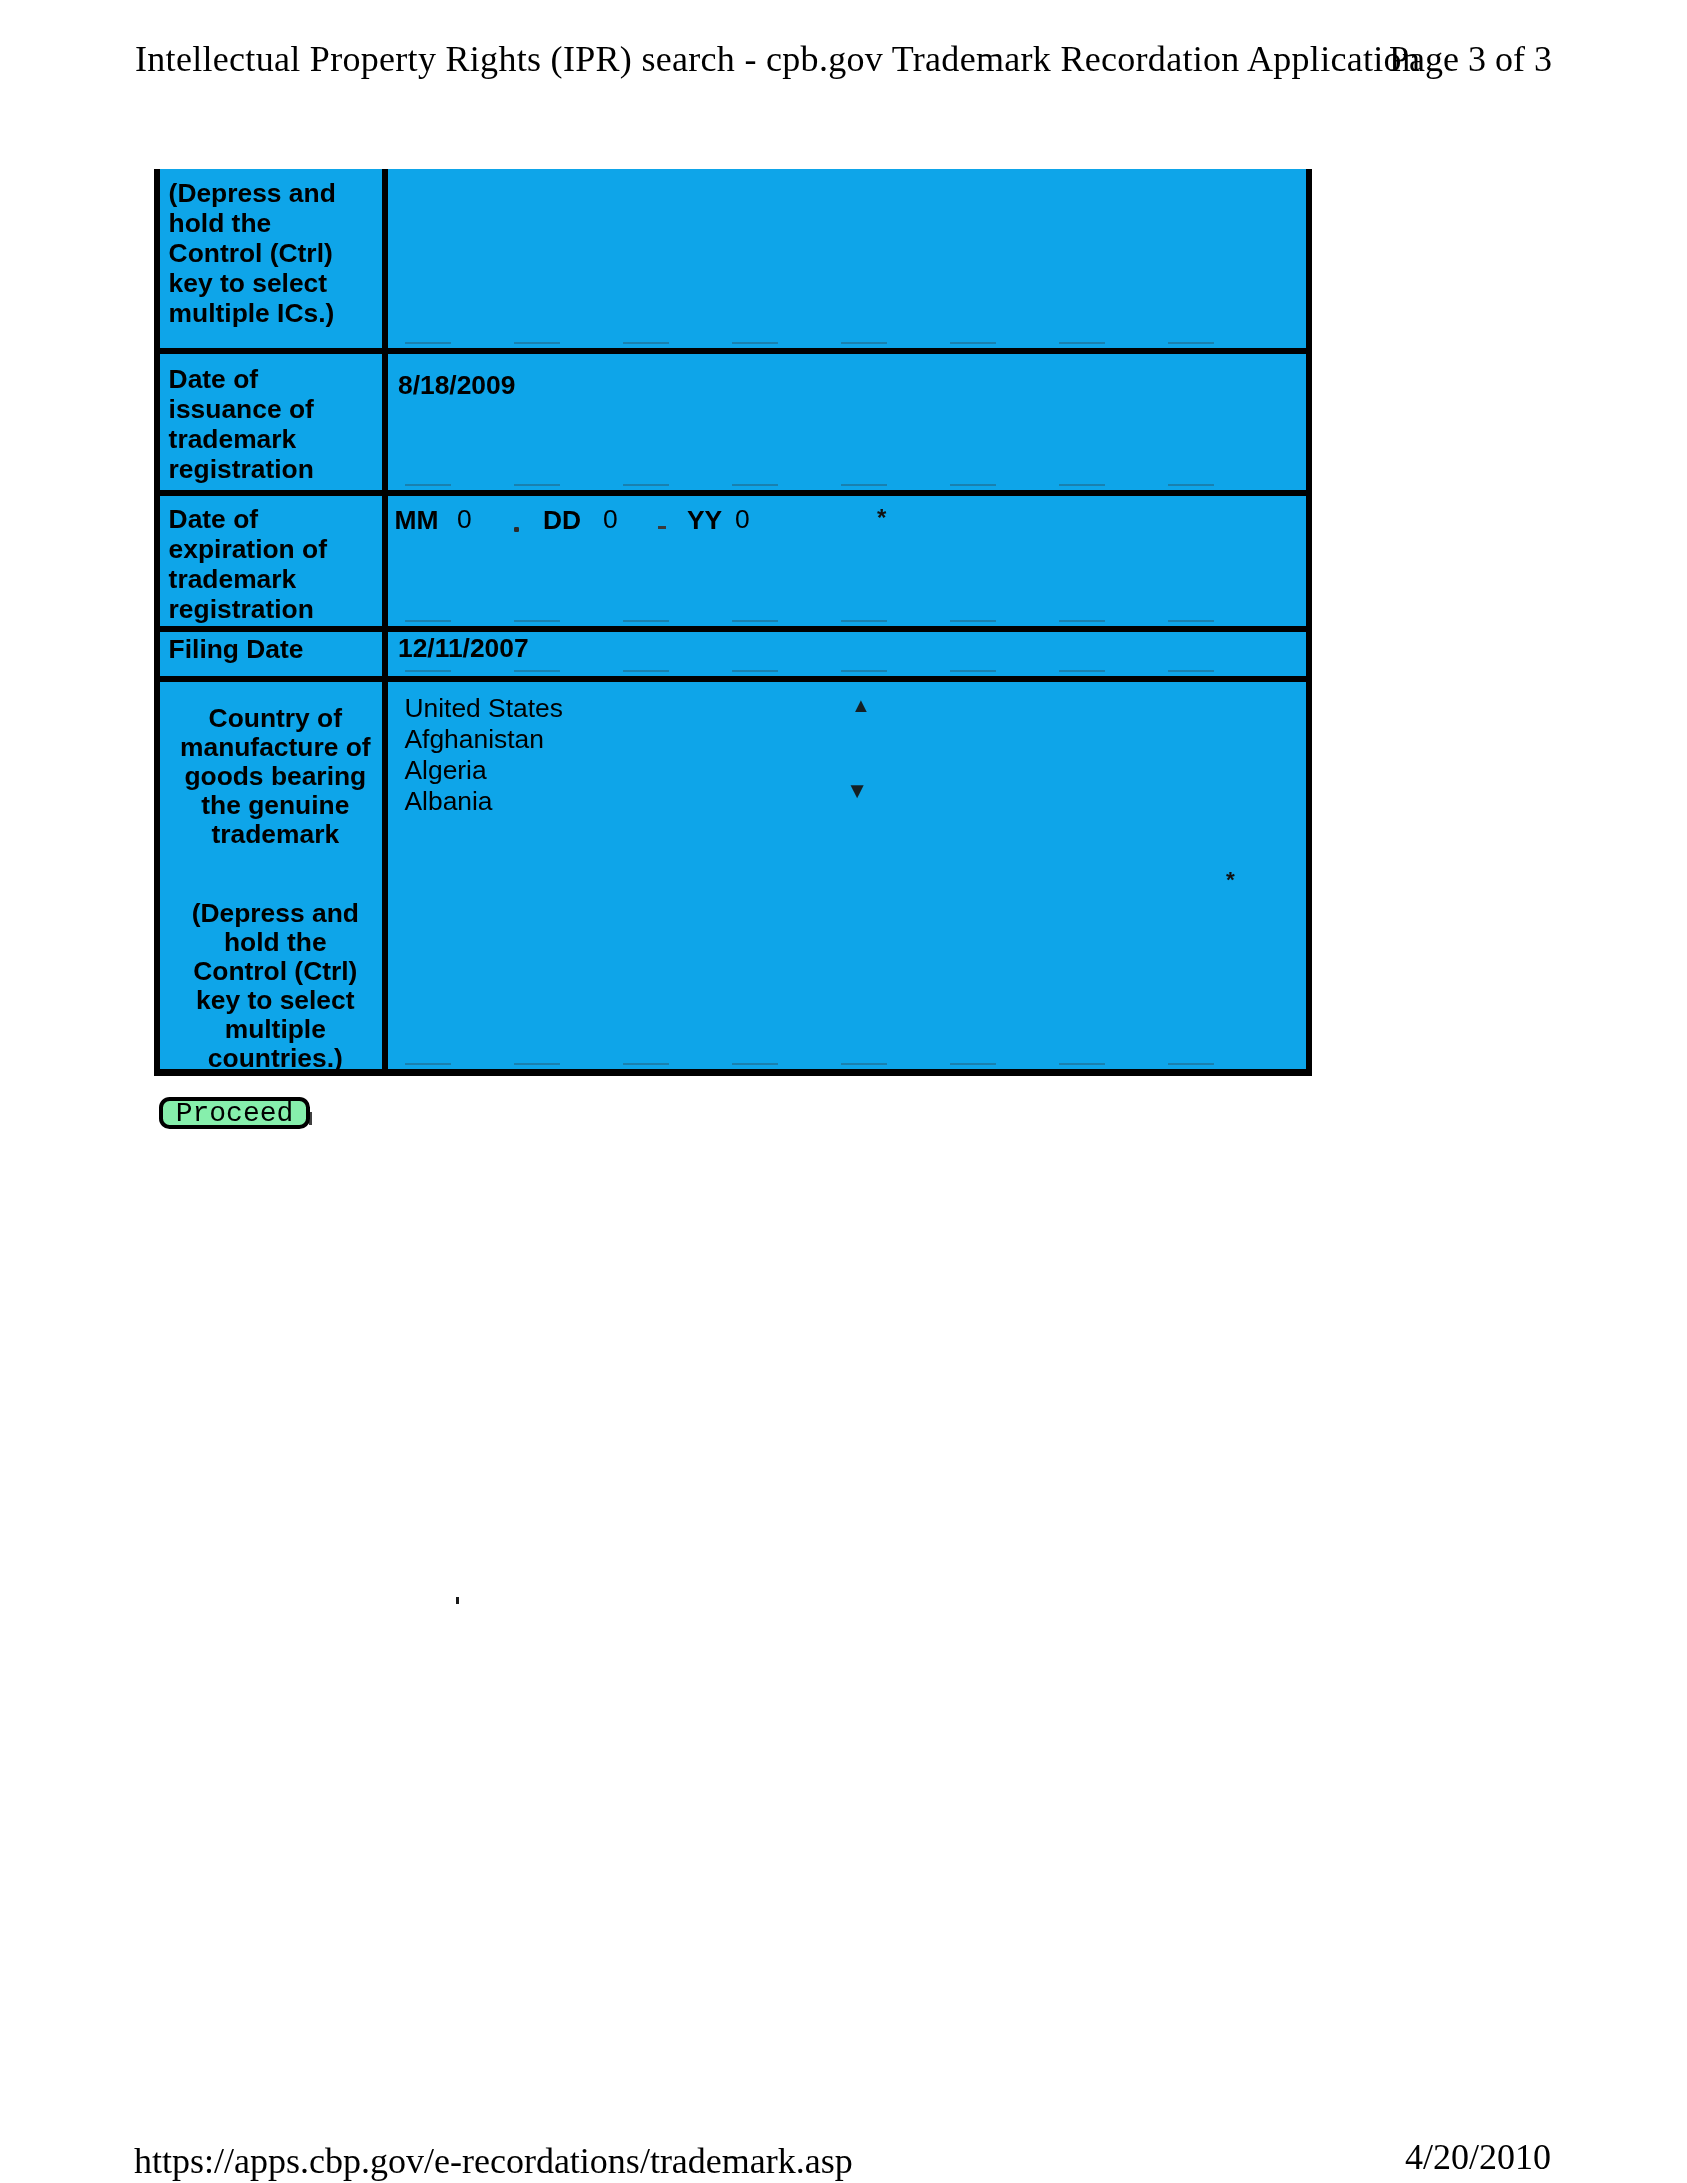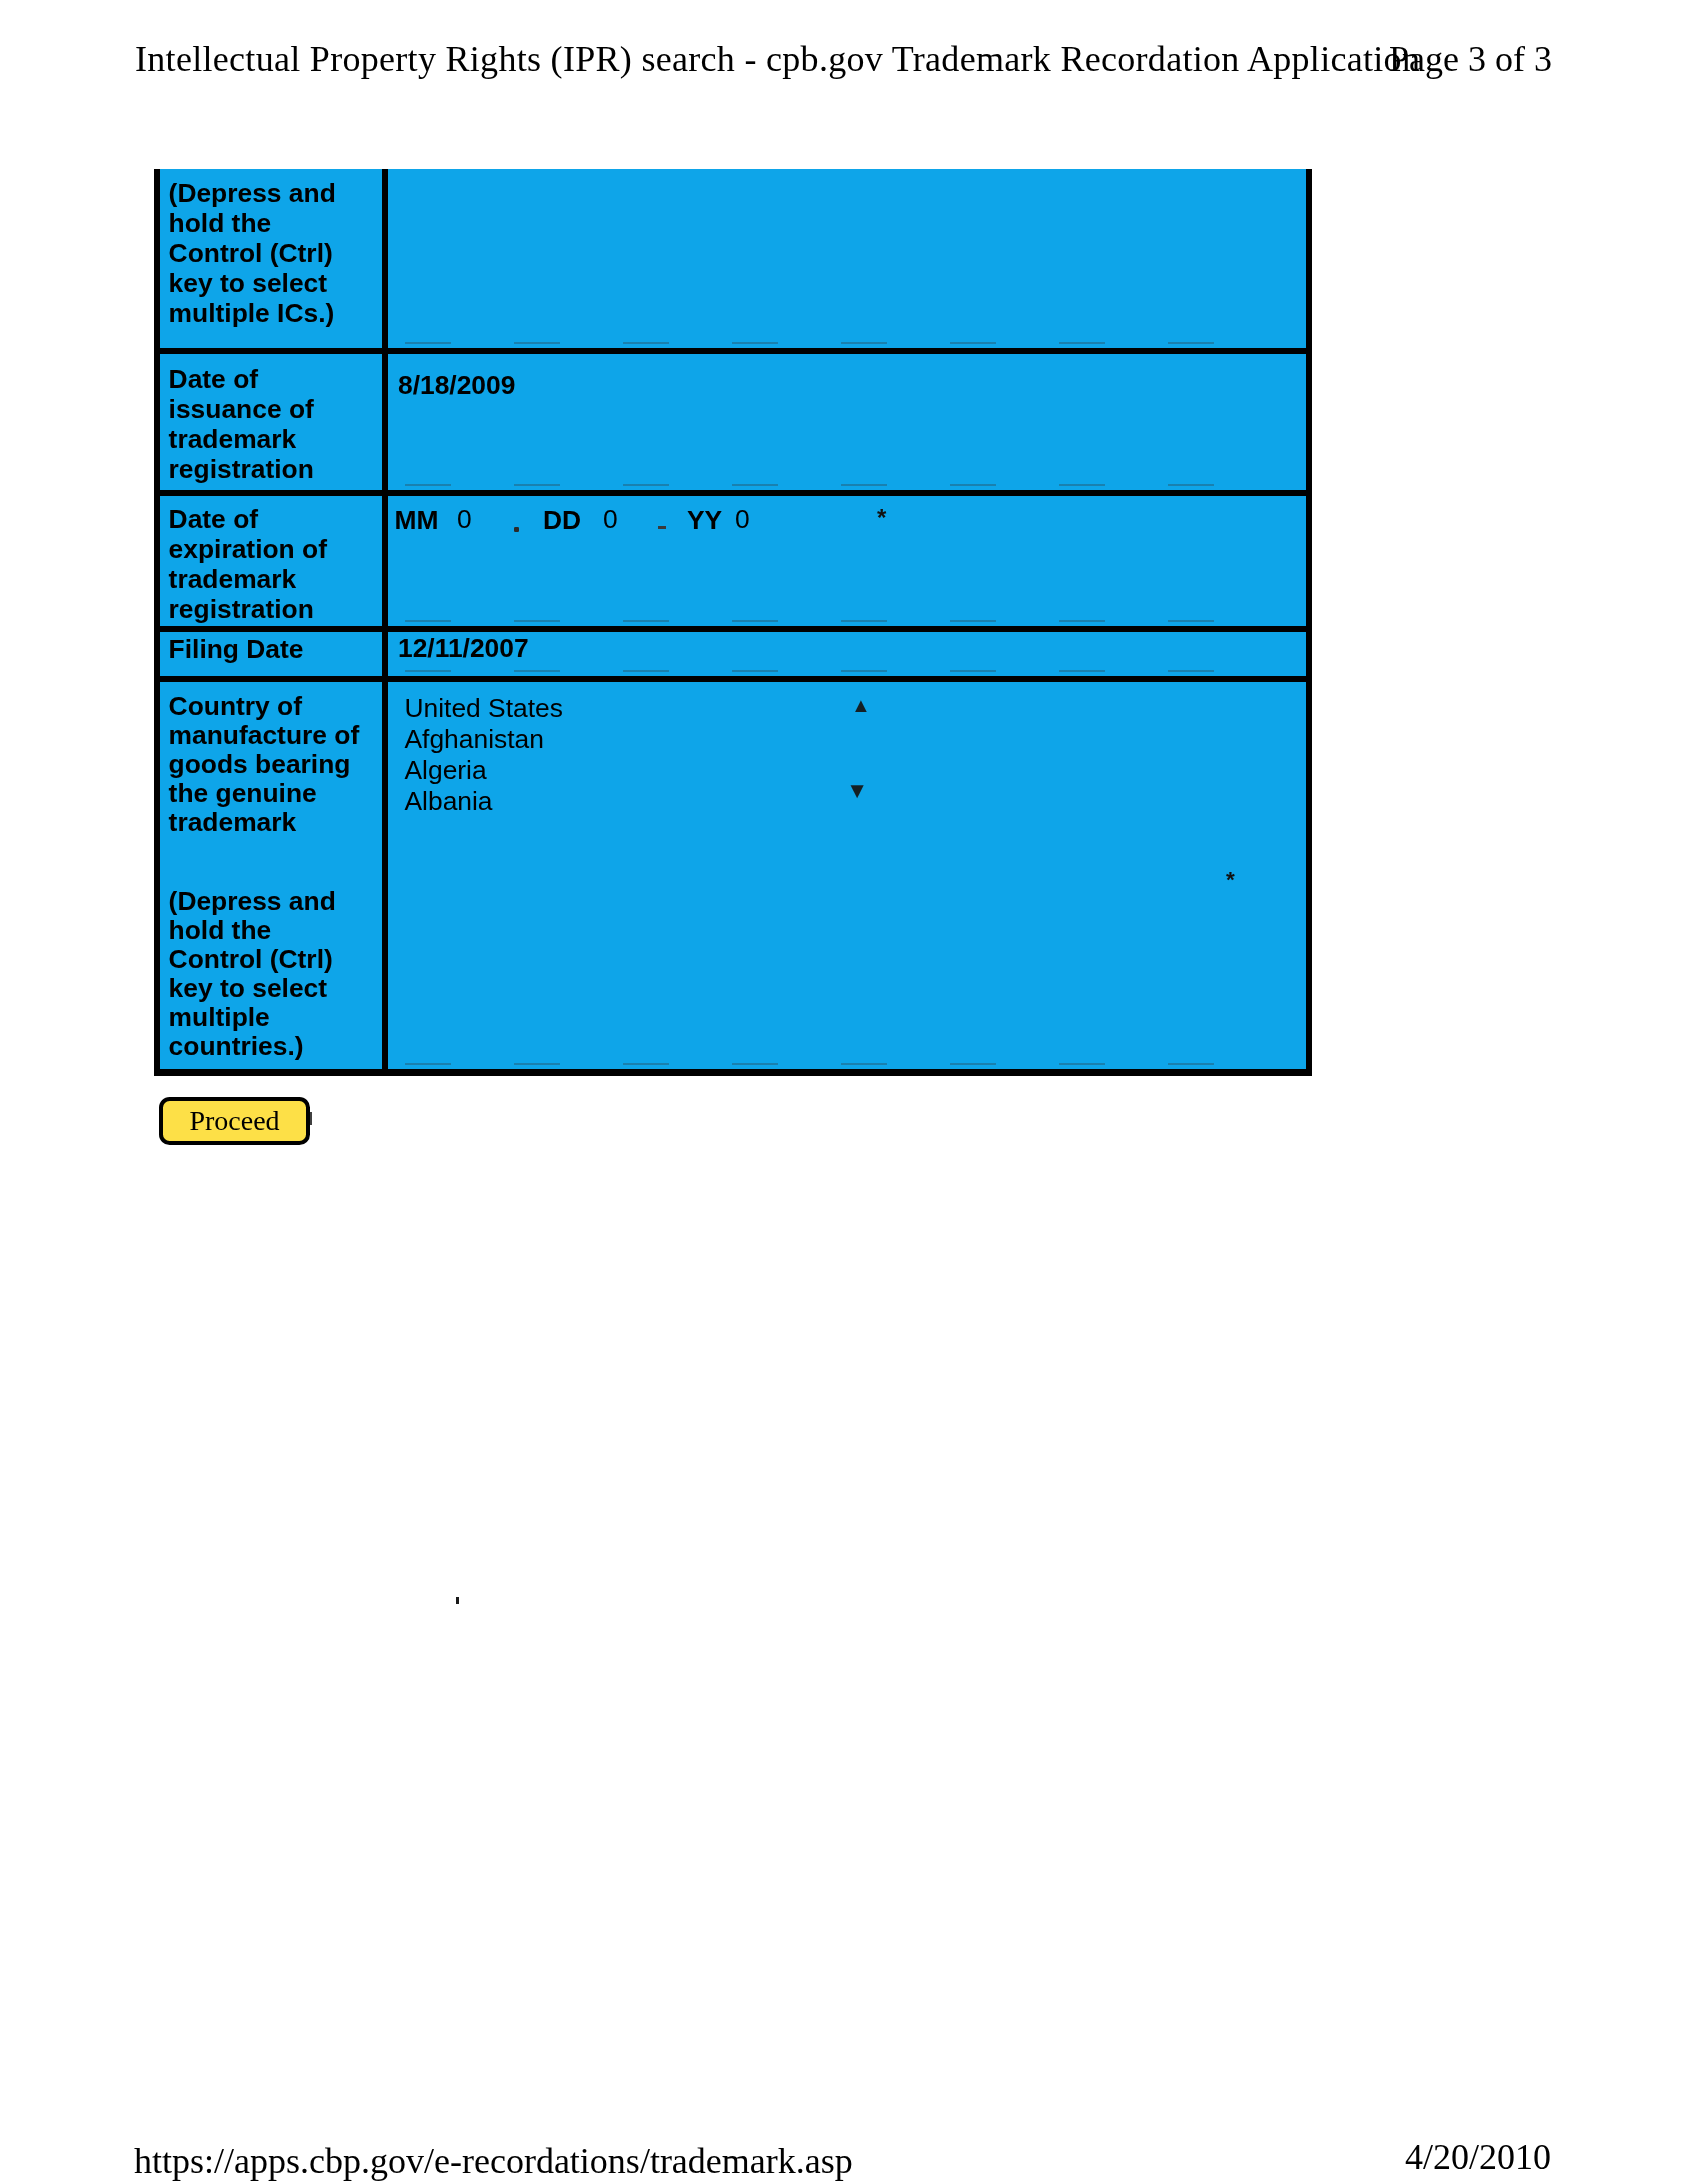--- a/index.html
+++ b/index.html
@@ -37,21 +37,21 @@
   .lbl{
     width:228px;box-sizing:border-box;flex:none;
     border-right:6.6px solid #000;
     padding-left:8.6px;
     font-weight:700;font-size:26.4px;line-height:30px;
   }
   .row1 .lbl{padding-top:8.6px;}
   .row2 .lbl{padding-top:10px;}
   .row3 .lbl{padding-top:8px;}
   .row4 .lbl{padding-top:2px;}
-  .row5 .lbl{padding-top:10px;line-height:29px;}
+  .row5 .lbl{padding-top:22px;line-height:29px;text-align:center;}
   .ln{white-space:nowrap;}
   .lbl-spacer{height:50px;}
   .val{flex:1;position:relative;box-sizing:border-box;}
   .date-val{font-weight:700;font-size:26.4px;padding:16px 0 0 10px;}
   .row4 .date-val{padding-top:1.3px;}
 
   
   .xlbl{position:absolute;top:9.3px;font-weight:700;font-size:26.4px;white-space:nowrap;}
   .xval{position:absolute;top:8px;font-weight:400;font-size:26.4px;white-space:nowrap;}
   .star{position:absolute;font-size:24px;font-weight:700;color:#111;}
@@ -65,24 +65,24 @@
 
   
   .ghost{
     position:absolute;left:16.5px;right:46px;bottom:4px;height:2px;
     background:repeating-linear-gradient(90deg,#333 0 46px,transparent 46px 109px);
     opacity:.32;
   }
 
   
   .proceed{
-    position:absolute;left:159px;top:1097px;width:151px;height:48px;
+    position:absolute;left:159px;top:1097px;width:151px;height:32px;
     box-sizing:border-box;
-    background:#fde047;border:4px solid #000;border-radius:10.6px;
-    font-family:Liberation Serif, serif;
+    background:#86efac;border:4px solid #000;border-radius:10.6px;
+    font-family:Liberation Mono, monospace;
     font-size:28px;color:#000;
     display:flex;align-items:center;justify-content:center;
     padding:0;cursor:pointer;
   }
 
   
   .speck{position:absolute;background:#000;}
   .speck-a{left:309px;top:1112px;width:2.6px;height:13.2px;opacity:.75;}
   .speck-b{left:456px;top:1597px;width:3.3px;height:7.3px;opacity:.9;}
 </style>

